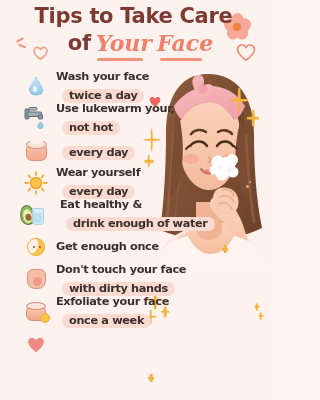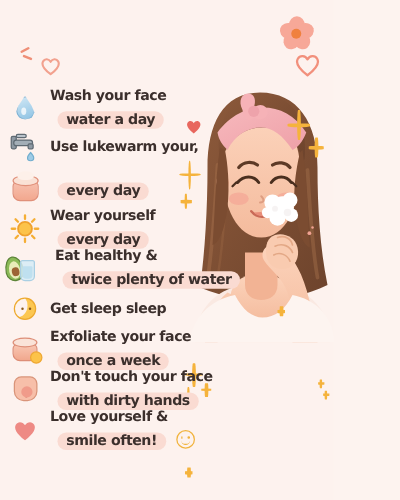--- a/index.html
+++ b/index.html
@@ -144,21 +144,21 @@
   .illustration {
     position: absolute;
     left: 150px; top: 62px;
     width: 118px; height: 212px;
     z-index: 3;
   }
 
   
   .tips {
     position: absolute;
-    left: 0; top: 70px;
+    left: 16px; top: 70px;
     width: 267px;
     z-index: 7;
   }
   .tip {
     position: relative;
     display: flex;
     align-items: center;
     height: 32.2px;
   }
   .tip-icon {
@@ -434,20 +434,34 @@
     width: 7px; height: 4px;
     border-bottom: 1.6px solid #f1b33d;
     border-radius: 0 0 8px 8px;
   }
 </style>
 </head>
 <body>
 
 <div id="poster">
 
+  <div class="title-block">
+    <div class="title-line1">Tips to Take Care</div>
+    <div class="title-line2">
+      <span class="title-of">of</span>
+      <span class="accent-wrap">
+        <span class="title-accent">Your</span>
+        <span class="accent-underline uw1"></span>
+      </span>
+      <span class="accent-wrap">
+        <span class="title-accent">Face</span>
+        <span class="accent-underline uw2"></span>
+      </span>
+    </div>
+  </div>
 
   <div class="decor flower">
     <span class="petal"></span>
       <span class="petal"></span>
       <span class="petal"></span>
     <span class="petal"></span>
       <span class="petal"></span>
     <span class="flower-center"></span>
   </div>
 
@@ -609,37 +623,38 @@
     </div>
 
   <div class="tips">
 
     <div class="tip">
       <div class="tip-icon">
         <div class="drop"></div>
       </div>
       <div class="tip-text">
         <span class="tline">Wash your face</span>
-        <span class="sub-wrap"><span class="tline sub">water a day</span></span>
+        <span class="sub-wrap"><span class="tline sub">twice a day</span></span>
       </div>
     </div>
 
     <div class="tip">
       <div class="tip-icon">
         <svg class="faucet" viewBox="0 0 24 24">
           <rect x="1" y="3" width="4" height="10" rx="1.2" fill="#8e99a3" stroke="#5f6a73" stroke-width="1"></rect>
           <rect x="3" y="6" width="15" height="4.5" rx="2" fill="#a3aeb7" stroke="#5f6a73" stroke-width="1"></rect>
           <rect x="14.5" y="9" width="4" height="4" rx="1" fill="#8e99a3" stroke="#5f6a73" stroke-width="1"></rect>
           <rect x="5" y="1.5" width="8" height="2.6" rx="1.3" fill="#b9c3cb" stroke="#5f6a73" stroke-width="1"></rect>
           <path d="M16.5 16 C18.6 18.2 19 19.6 19 20.4 C19 21.8 17.9 22.6 16.5 22.6
                    C15.1 22.6 14 21.8 14 20.4 C14 19.6 14.4 18.2 16.5 16 Z" fill="#9ecbe6" stroke="#72aece" stroke-width="0.9"></path>
         </svg>
       </div>
       <div class="tip-text">
         <span class="tline">Use lukewarm your,</span>
+        <span class="sub-wrap"><span class="tline sub">not hot</span></span>
       </div>
     </div>
 
     <div class="tip">
       <div class="tip-icon">
         <div class="jar" style="margin-top:5px"></div>
       </div>
       <div class="tip-text">
         <span class="sub-wrap"><span class="tline sub">every day</span></span>
       </div>
@@ -667,78 +682,67 @@
       </div>
     </div>
 
     <div class="tip">
       <div class="tip-icon" style="justify-content:flex-start;padding-left:4px">
         <div class="avo"></div>
         <div class="glass" style="margin-left:-3px;margin-top:3px"></div>
       </div>
       <div class="tip-text">
         <span class="tline">Eat healthy &amp;</span>
-        <span class="sub-wrap"><span class="tline sub">twice plenty of water</span></span>
+        <span class="sub-wrap"><span class="tline sub">drink enough of water</span></span>
       </div>
     </div>
 
     <div class="tip">
       <div class="tip-icon">
         <div class="moon">
           <div class="moon-face">
             <span class="meye" style="left:0"></span>
             <span class="meye" style="left:6px"></span>
           </div>
         </div>
       </div>
       <div class="tip-text">
-        <span class="tline">Get sleep sleep</span>
-      </div>
-    </div>
-
-    <div class="tip">
-      <div class="tip-icon">
-        <div class="jar2" style="margin-top:5px">
-          <span class="minisun"></span>
-        </div>
-      </div>
-      <div class="tip-text">
-        <span class="tline">Exfoliate your face</span>
-        <span class="sub-wrap"><span class="tline sub">once a week</span></span>
+        <span class="tline">Get enough once</span>
       </div>
     </div>
 
     <div class="tip">
       <div class="tip-icon">
         <div class="hand">
           <span class="germ" style="left:6px;top:9px"></span>
           <span class="germ" style="left:10px;top:12px"></span>
           <span class="germ" style="left:8px;top:13px"></span>
         </div>
       </div>
       <div class="tip-text">
         <span class="tline">Don't touch your face</span>
         <span class="sub-wrap"><span class="tline sub">with dirty hands</span></span>
       </div>
     </div>
 
+    <div class="tip">
+      <div class="tip-icon">
+        <div class="jar2" style="margin-top:5px">
+          <span class="minisun"></span>
+        </div>
+      </div>
+      <div class="tip-text">
+        <span class="tline">Exfoliate your face</span>
+        <span class="sub-wrap"><span class="tline sub">once a week</span></span>
+      </div>
+    </div>
+
 
     <div class="tip">
       <div class="tip-icon">
         <svg class="heart-solid" viewBox="0 0 24 22">
           <path d="M12 21 C3.5 14.5 1 9.5 3 5.8 C5 2.2 9.8 2.6 12 6.4 C14.2 2.6 19 2.2 21 5.8 C23 9.5 20.5 14.5 12 21 Z" fill="#ee8a84"></path>
         </svg>
       </div>
-      <div class="tip-text">
-        <span class="tline">Love yourself &amp;</span>
-        <span class="sub-wrap">
-          <span class="tline sub">smile often!</span>
-          <span class="smiley">
-            <span class="se" style="left:3px"></span>
-            <span class="se" style="left:8.2px"></span>
-            <span class="sm"></span>
-          </span>
-        </span>
-      </div>
     </div>
 
   </div>
 </div>
 
 </body></html>

